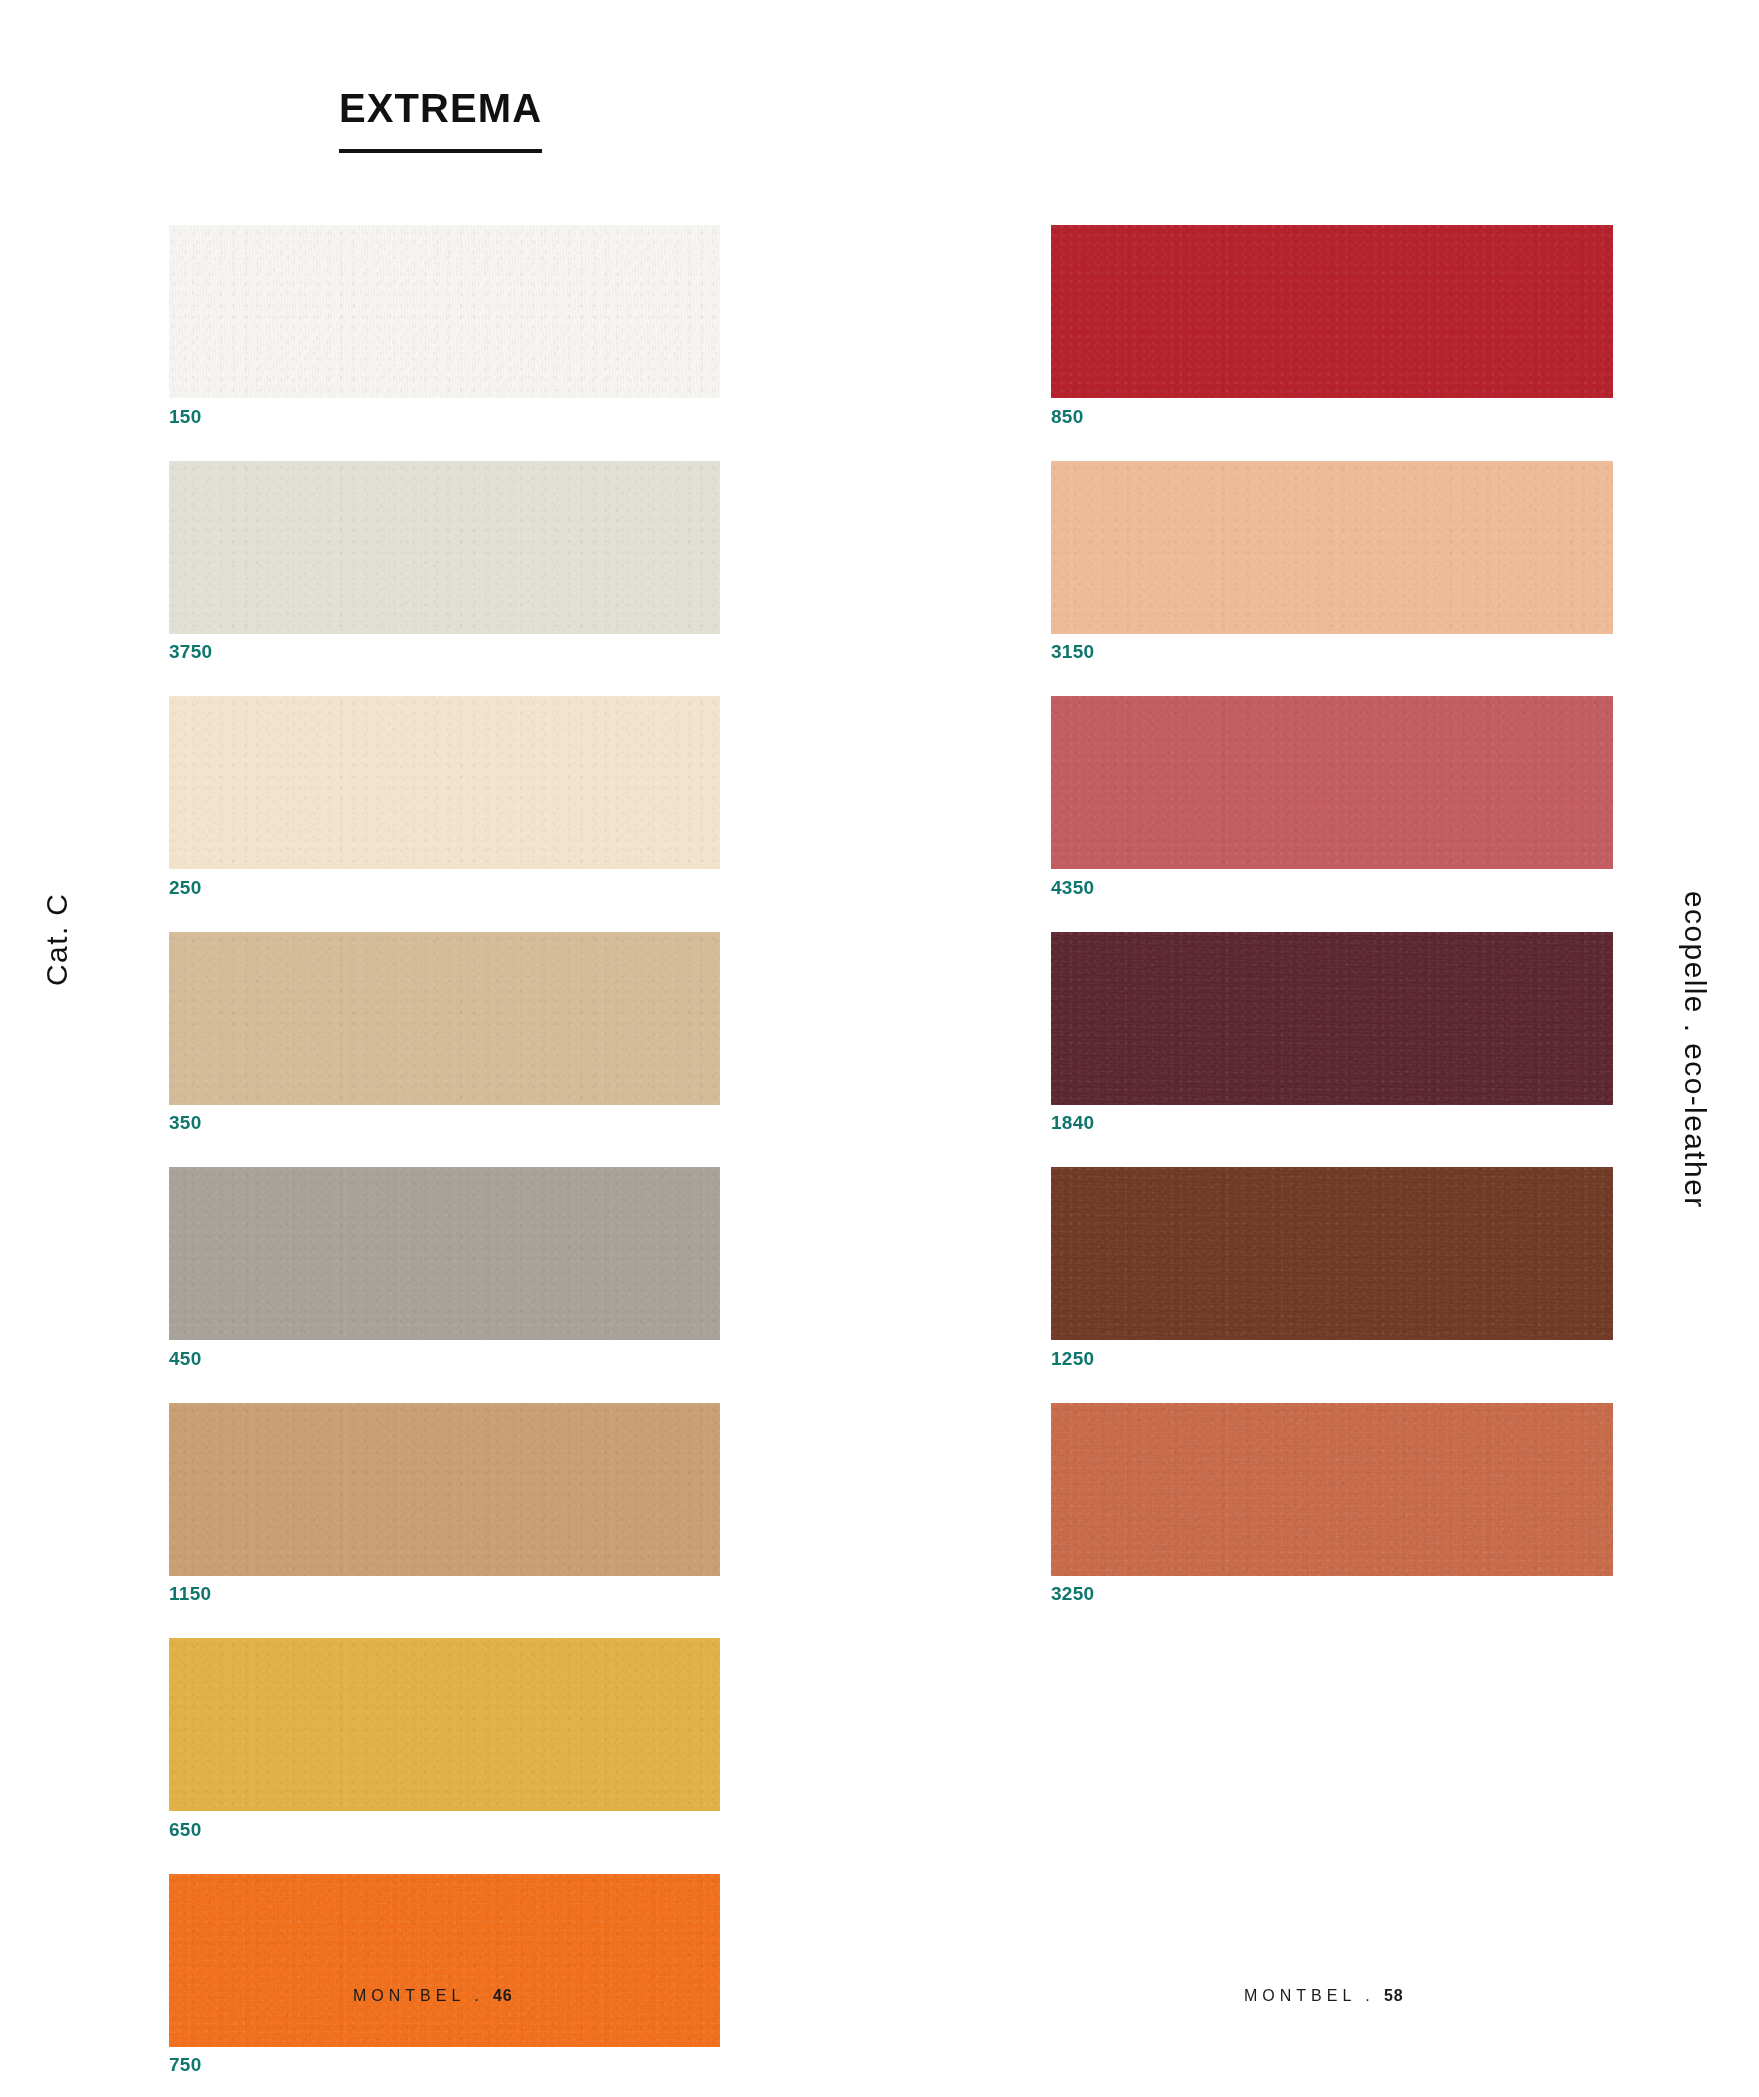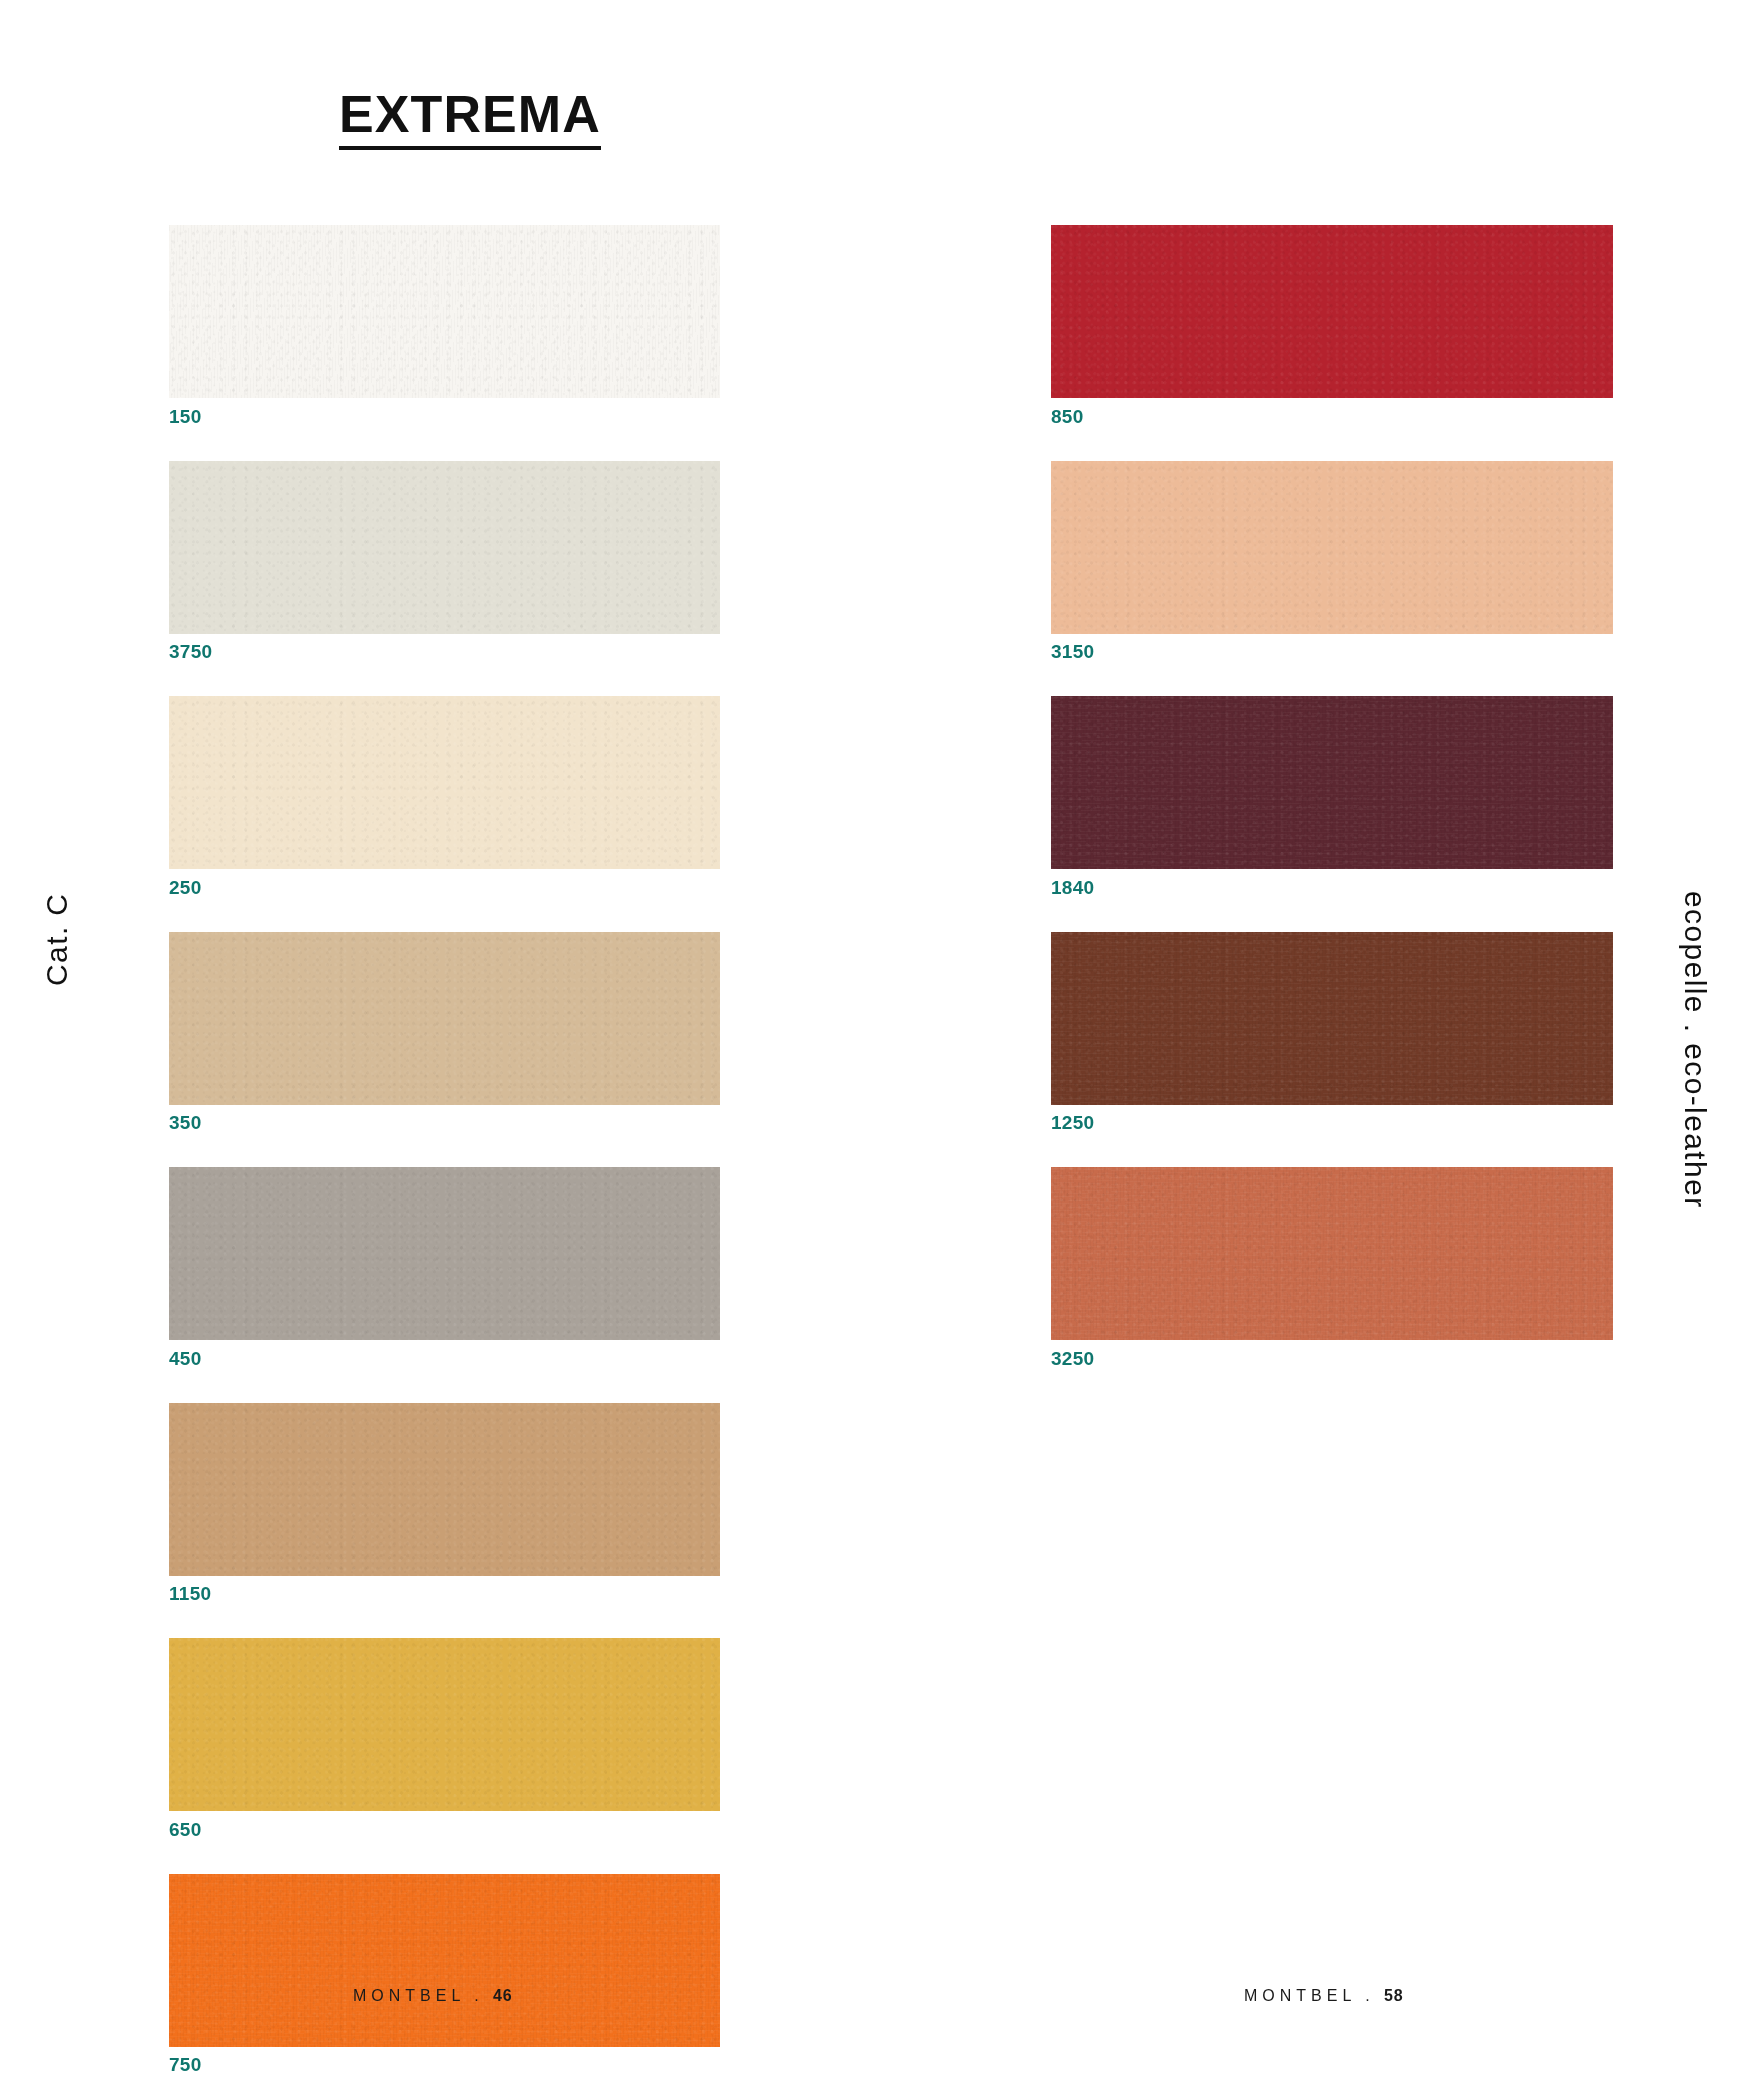--- a/index.html
+++ b/index.html
@@ -17,26 +17,26 @@
     height: 2097px;
     background: #ffffff;
     overflow: hidden;
   }
 
   
   .title {
     position: absolute;
     left: 339px;
     top: 87px;
-    font-size: 52px;
+    font-size: 40px;
     font-weight: bold;
     letter-spacing: 1.1px;
     color: #111111;
     line-height: 1.05;
-    padding-bottom: 4px;
+    padding-bottom: 20px;
     border-bottom: 4.2px solid #111111;
     display: inline-block;
   }
 
   
   .col {
     position: absolute;
     top: 225px;
   }
   .col-left  { left: 169px;  width: 551px; }
@@ -170,20 +170,24 @@
   <div class="col col-right">
       <div class="swatch-group">
         <div class="swatch" style="background-color: rgb(181, 34, 46);"></div>
         <div class="swatch-label">850</div>
       </div>
       <div class="swatch-group">
         <div class="swatch" style="background-color: rgb(237, 187, 152);"></div>
         <div class="swatch-label">3150</div>
       </div>
       <div class="swatch-group">
+        <div class="swatch" style="background-color: rgb(194, 93, 97);"></div>
+        <div class="swatch-label">4350</div>
+      </div>
+      <div class="swatch-group">
         <div class="swatch textured" style="background-color: rgb(92, 39, 49);"></div>
         <div class="swatch-label">1840</div>
       </div>
       <div class="swatch-group">
         <div class="swatch textured" style="background-color: rgb(113, 58, 39);"></div>
         <div class="swatch-label">1250</div>
       </div>
       <div class="swatch-group">
         <div class="swatch textured" style="background-color: rgb(200, 107, 75);"></div>
         <div class="swatch-label">3250</div>

